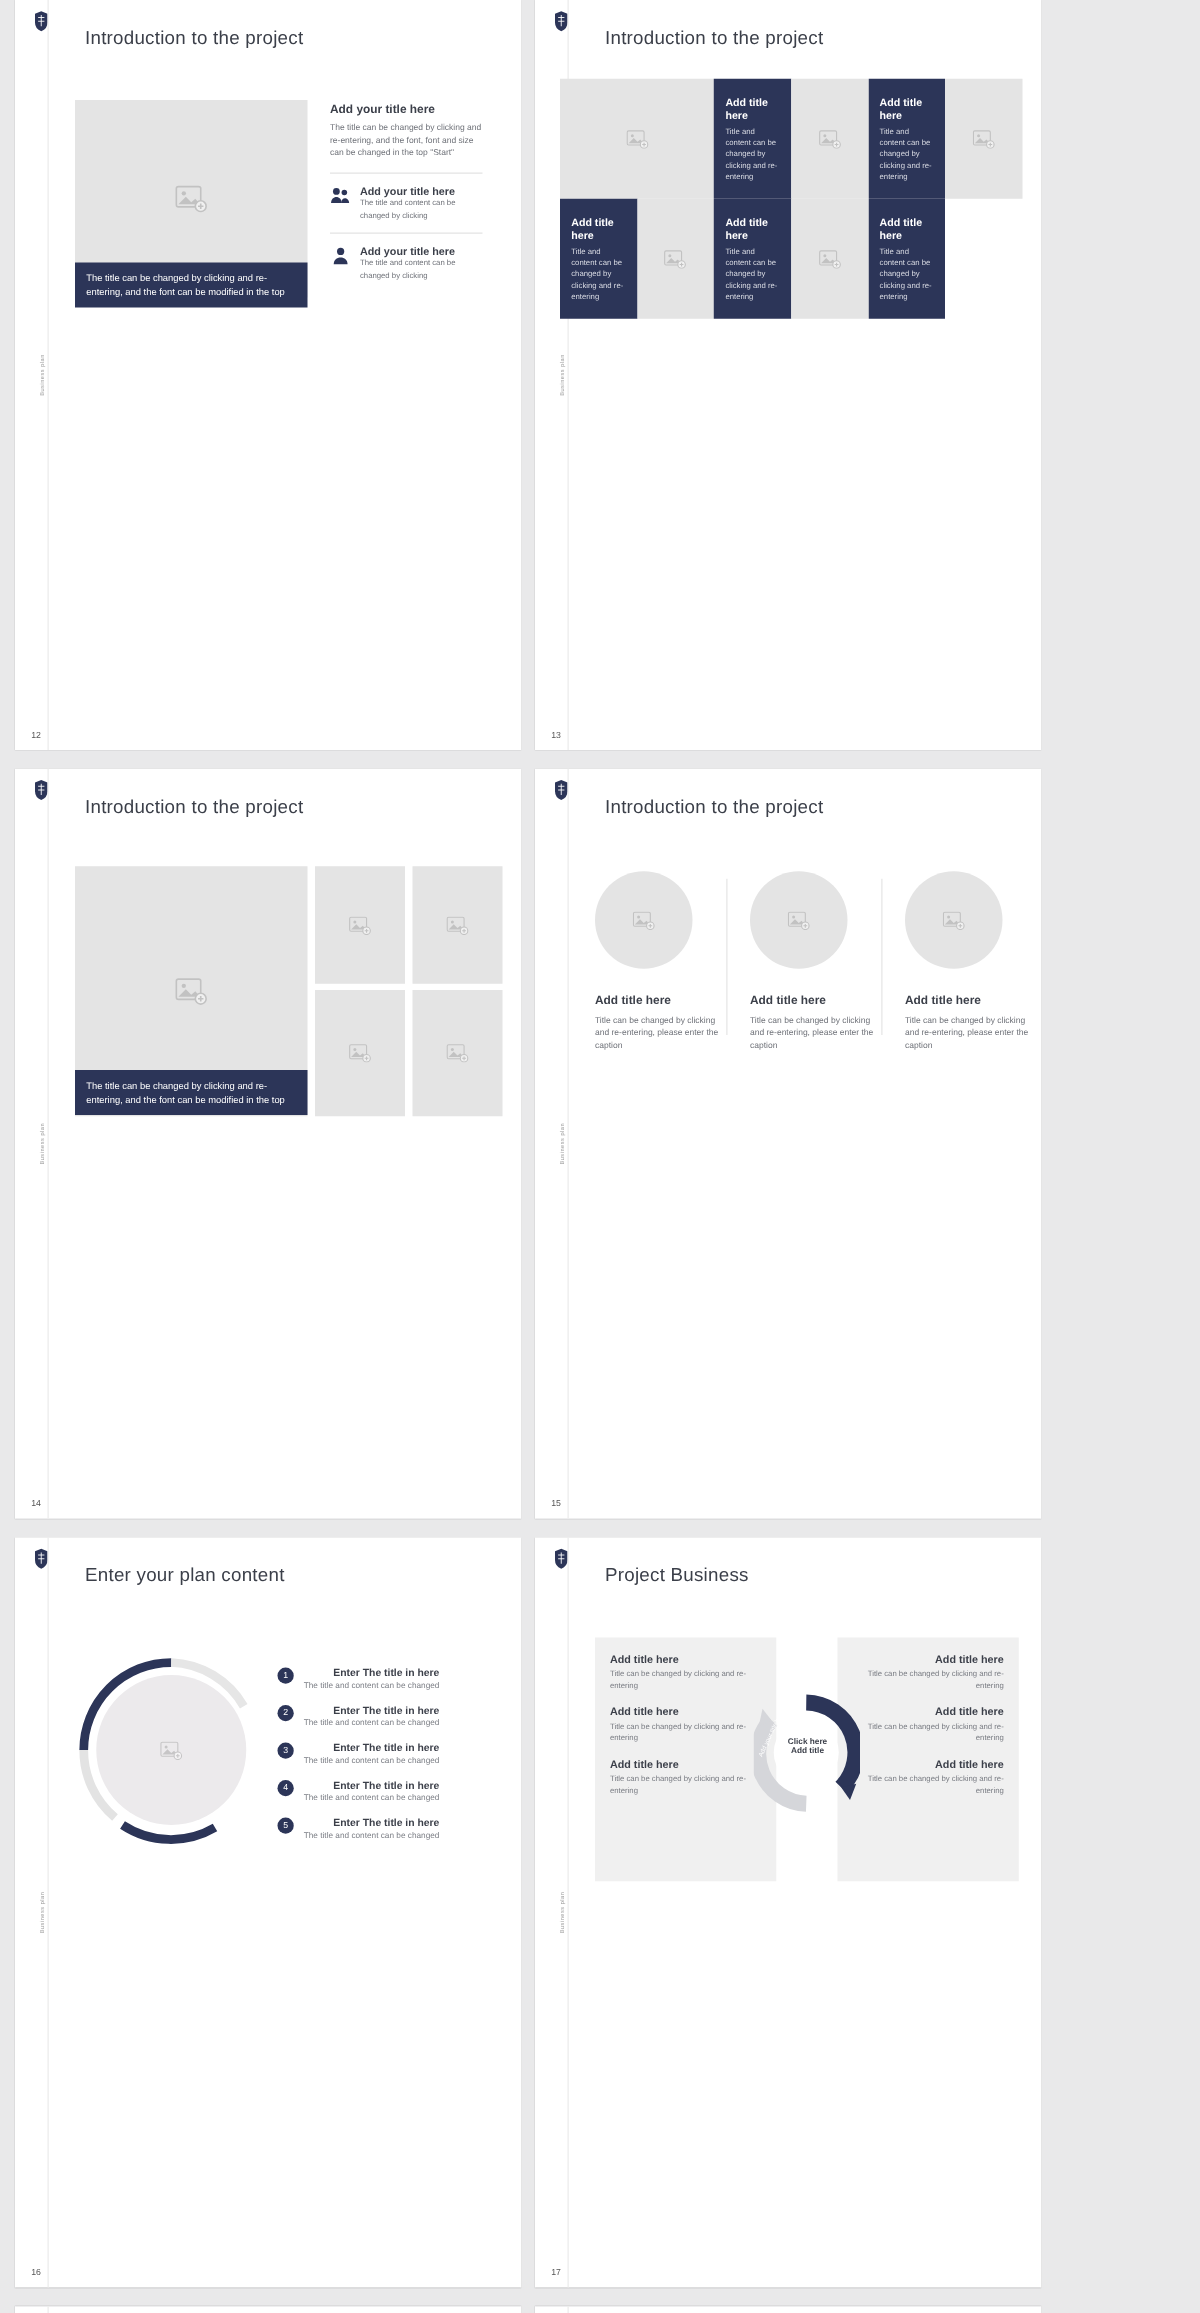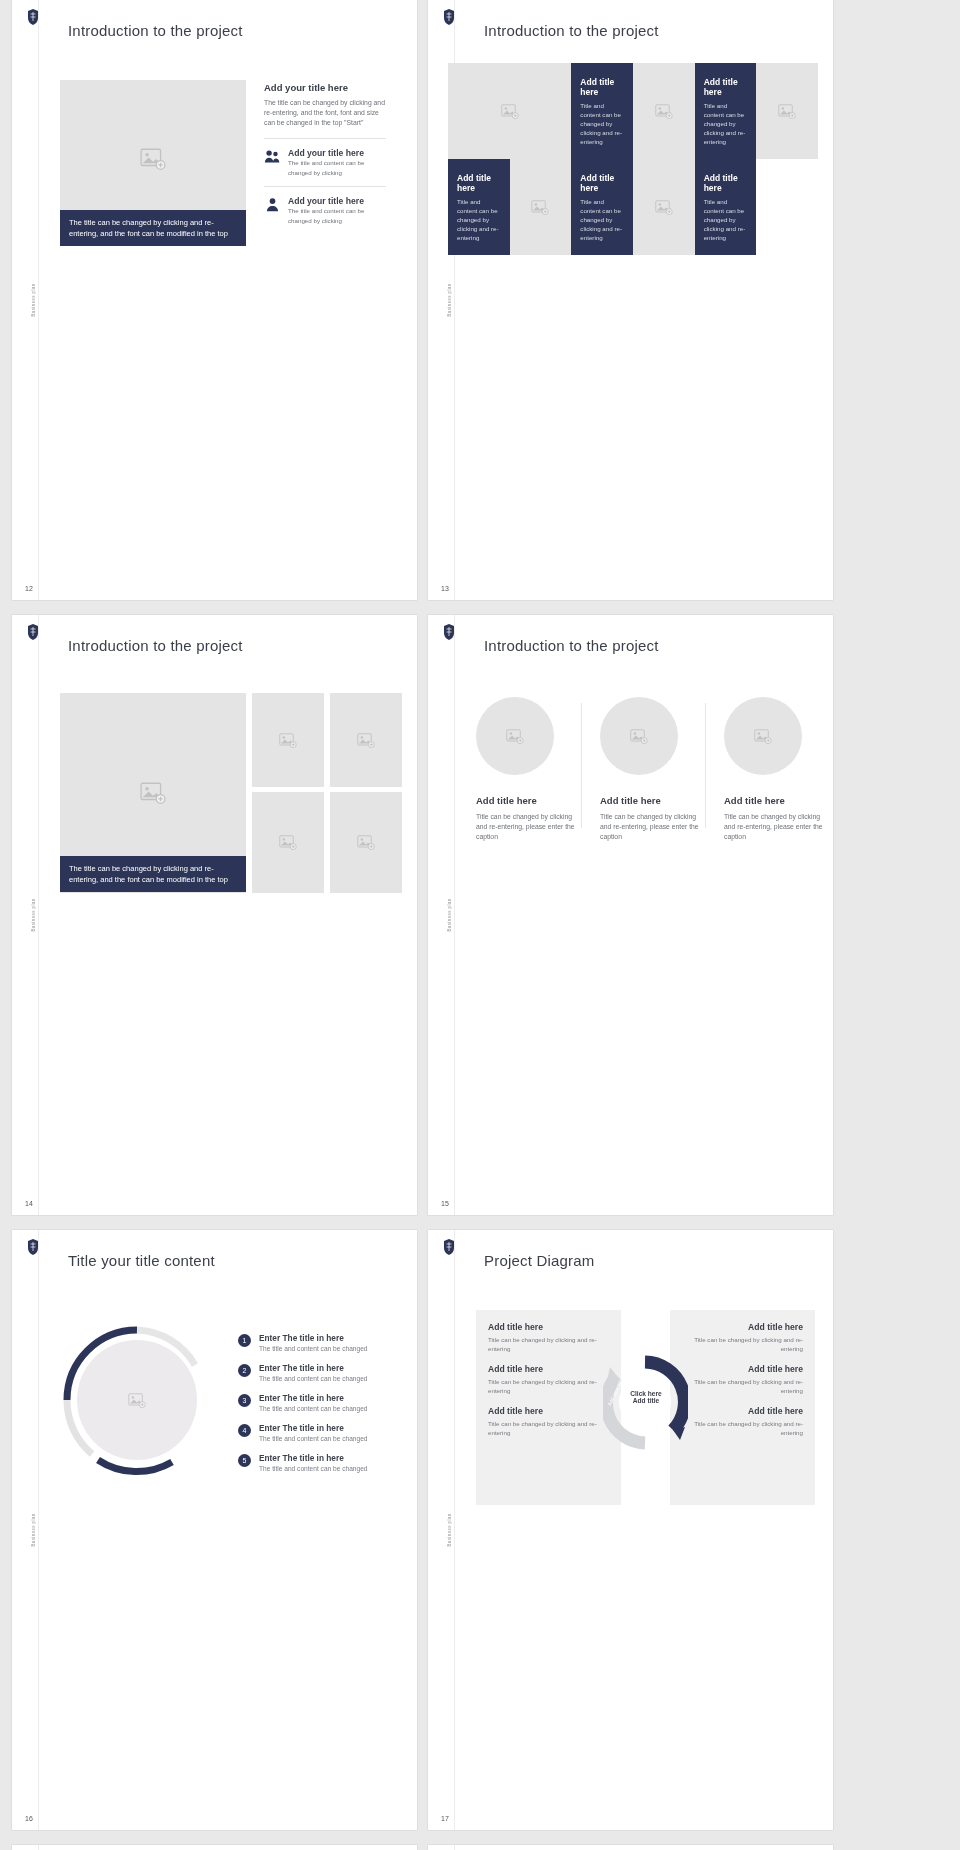--- a/index.html
+++ b/index.html
@@ -37,21 +37,21 @@
   
   .s14-main{position:absolute;left:48px;top:78px;width:186px;height:200px;}
   .s14-cap{left:48px;top:241px;width:168px;}
   .s14-b{position:absolute;}
   
   .circ{border-radius:50%;background:#e4e4e4;display:flex;align-items:center;justify-content:center;position:absolute;}
   .s15-col{position:absolute;width:100px;}
   .s15-col .h{font-size:9.5px;font-weight:700;color:#3b3f49;margin-bottom:6px;}
   .s15-sep{position:absolute;width:1px;background:#e6e6e6;}
   
-  .s16-list{position:absolute;left:226px;top:103px;width:175px;}
+  .s16-list{position:absolute;left:210px;top:103px;width:175px;text-align:right;}
   .s16-row{display:flex;gap:8px;margin-bottom:11px;align-items:flex-start;}
   .num{width:13px;height:13px;border-radius:50%;background:#2c3558;color:#fff;font-size:7px;display:flex;align-items:center;justify-content:center;flex:0 0 13px;margin-top:1px;}
   .s16-row .tt{font-size:8.3px;font-weight:700;color:#3b3f49;}
   .s16-row .dd{font-size:6.6px;color:#7b7e85;margin-top:2px;}
   
   .s17-panel{position:absolute;background:#f0f0f0;}
   .s17-blk{margin-bottom:11px;}
   .s17-blk .t{font-size:8.6px;font-weight:700;color:#3b3f49;margin-bottom:3px;}
   .s17-blk .d{font-size:6.2px;line-height:9px;color:#787b82;}
   .right-align{text-align:right;}
@@ -322,21 +322,21 @@
   <div class="slide col-left">
     <div class="logo">
       <svg viewBox="0 0 16 18">
           <path d="M8 1 L13 3 L13 10 Q13 15 8 17 Q3 15 3 10 L3 3 Z" fill="#2c3558"></path>
           <path d="M8 4 v9 M5.5 6 h5 M5.5 9 h5" stroke="#fff" stroke-width=".7"></path>
         </svg>
     </div>
     <div class="vline"></div>
     <div class="sidebar-text">Business plan</div>
     <div class="pagenum">16</div>
-    <div class="title">Title your title content</div>
+    <div class="title">Enter your plan content</div>
 
     <div style="position:absolute;left:40px;top:85px;width:170px;height:170px;">
       <svg viewBox="0 0 170 170" style="width:170px;height:170px;">
         <circle cx="85" cy="85" r="60" fill="#eceaec"></circle>
         <path d="M85 15 A70 70 0 0 0 15 85" fill="none" stroke="#2c3558" stroke-width="7"></path>
         <path d="M15 85 A70 70 0 0 0 40 139" fill="none" stroke="#e3e3e3" stroke-width="7"></path>
         <path d="M46 145 A70 70 0 0 0 120 147" fill="none" stroke="#2c3558" stroke-width="7"></path>
         <path d="M85 15 A70 70 0 0 1 143 50" fill="none" stroke="#e6e6e6" stroke-width="7"></path>
       </svg>
       <div style="position:absolute;left:62px;top:62px;width:46px;height:46px;display:flex;align-items:center;justify-content:center;">
@@ -392,21 +392,21 @@
   <div class="slide">
     <div class="logo">
       <svg viewBox="0 0 16 18">
           <path d="M8 1 L13 3 L13 10 Q13 15 8 17 Q3 15 3 10 L3 3 Z" fill="#2c3558"></path>
           <path d="M8 4 v9 M5.5 6 h5 M5.5 9 h5" stroke="#fff" stroke-width=".7"></path>
         </svg>
     </div>
     <div class="vline"></div>
     <div class="sidebar-text">Business plan</div>
     <div class="pagenum">17</div>
-    <div class="title">Project Diagram</div>
+    <div class="title">Project Business</div>
 
     <div class="s17-panel" style="left:48px;top:80px;width:145px;height:195px;">
       <div style="padding:12px 12px 0 12px;">
         <div class="s17-blk">
           <div class="t">Add title here</div>
           <div class="d">Title can be changed by clicking and re-entering</div>
         </div>
         <div class="s17-blk">
           <div class="t">Add title here</div>
           <div class="d">Title can be changed by clicking and re-entering</div>

